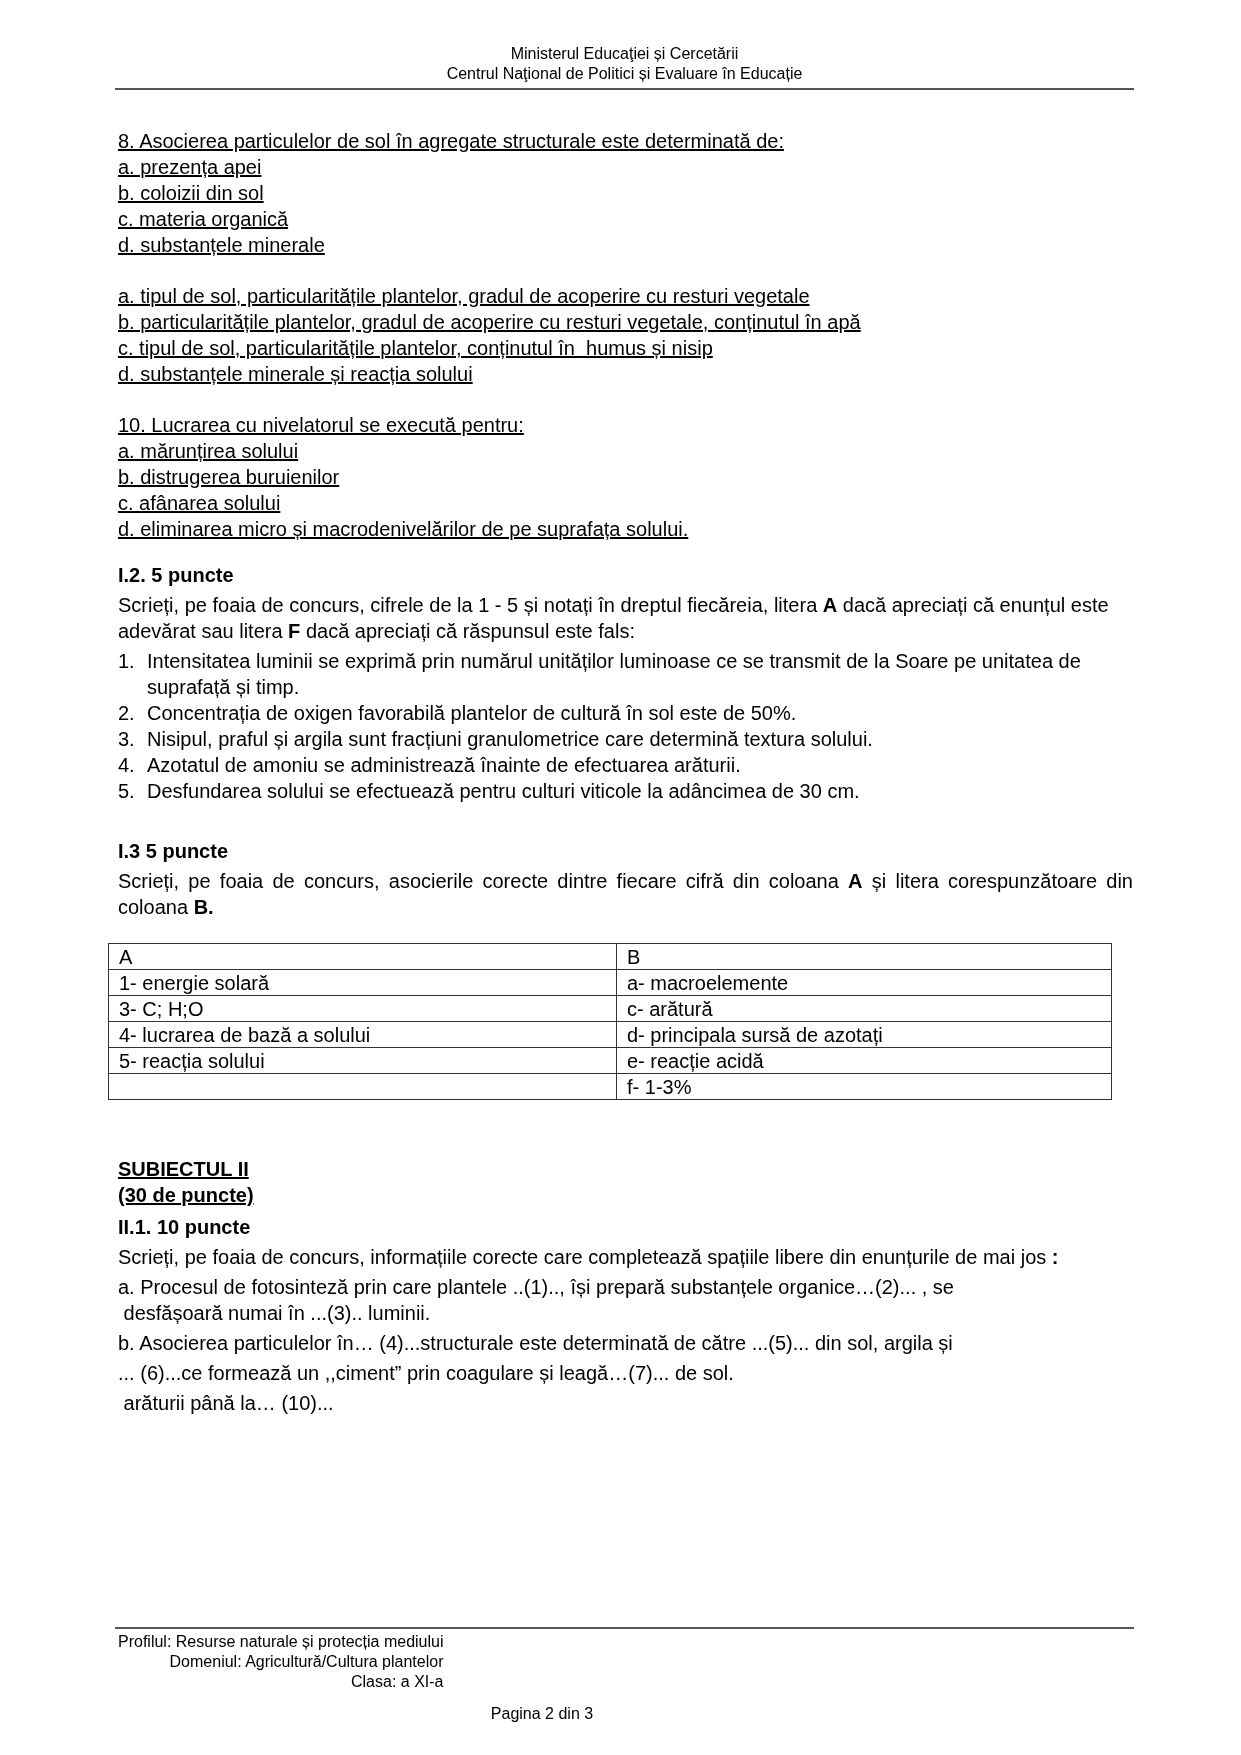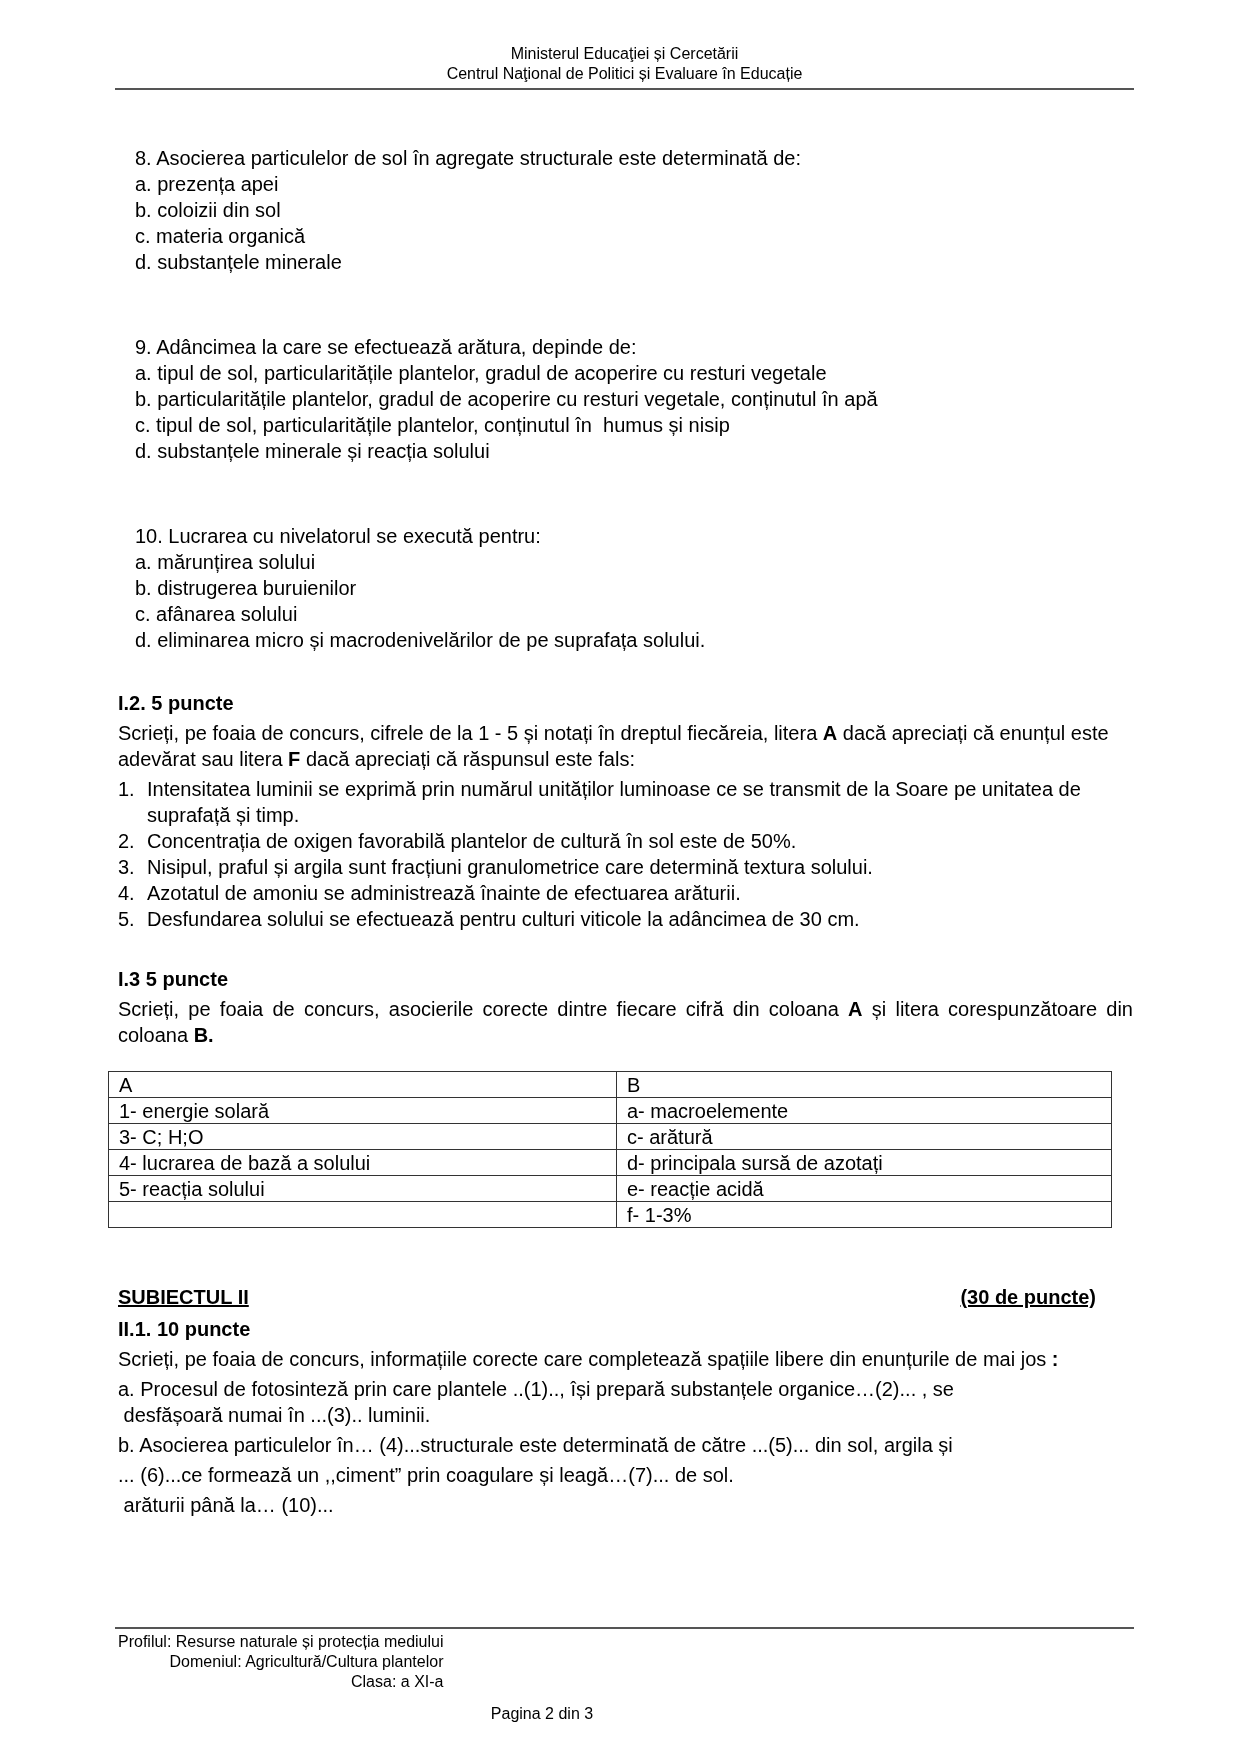--- a/index.html
+++ b/index.html
@@ -7,38 +7,38 @@
       font-family: "Liberation Sans", sans-serif; color: #000; }
     .page { position: absolute; left: 0; top: 0; width: 1241px; height: 1755px; }
 
     .header { position: absolute; left: 115px; top: 44px; width: 1019px; text-align: center;
       font-size: 16px; line-height: 20px; }
     .header-rule { position: absolute; left: 115px; top: 88px; width: 1019px; height: 0;
       border-top: 2px solid #555; }
 
     .content { position: absolute; left: 118px; top: 128px; width: 1015px;
       font-size: 20px; line-height: 26px; }
-    .q-block { margin: 17px; }
+    .q-block { margin: 0; text-decoration: underline; }
     .line { white-space: pre; }
     .gap { height: 25px; }
 
     .sec-title { font-weight: bold; margin-top: 0; }
     .justify-last { text-align: justify; text-align-last: left; }
 
     ol.tf { list-style: none; margin: 4px 0 0 0; padding: 0; }
     ol.tf li { position: relative; padding-left: 29px; }
     ol.tf li .num { position: absolute; left: 0; top: 0; }
 
     table.assoc { border-collapse: collapse; width: 1004px; margin-left: -10px;
       font-size: 20px; line-height: 24px; margin-top: 23px; }
     table.assoc td { border: 1px solid #333; padding: 1px 10px 0 10px; height: 24px; vertical-align: top; }
     table.assoc td.colA { width: 487px; }
 
-    .subj { font-weight: bold; text-decoration: underline; display: flex; justify-content: space-between;
-      width: 978px; margin-top: 56px; }
+    .subj { font-weight: bold; text-decoration: underline; display: flex; justify-content: flex-start;
+      width: 978px; margin-top: 56px; flex-direction: column; }
 
     .footer-rule { position: absolute; left: 115px; top: 1627px; width: 1019px; height: 0;
       border-top: 2px solid #555; }
     .footer { position: absolute; left: 118px; top: 1632px; font-size: 16px; line-height: 20px; text-align: right; }
     .page-num { position: absolute; left: 0; width: 1084px; top: 1705px; text-align: center; font-size: 16px; }
   </style>
 </head>
 <body>
 
 <div class="page">
@@ -54,21 +54,20 @@
     <div class="q-block">
       <div class="line">8. Asocierea particulelor de sol în agregate structurale este determinată de:</div>
       <div class="line">a. prezența apei</div>
       <div class="line">b. coloizii din sol</div>
       <div class="line">c. materia organică</div>
       <div class="line">d. substanțele minerale</div>
     </div>
     <div class="gap"></div>
 
     <div class="q-block">
-      <div class="line">9. Adâncimea la care se efectuează arătura, depinde de:</div>
       <div class="line">a. tipul de sol, particularitățile plantelor, gradul de acoperire cu resturi vegetale</div>
       <div class="line">b. particularitățile plantelor, gradul de acoperire cu resturi vegetale, conținutul în apă</div>
       <div class="line">c. tipul de sol, particularitățile plantelor, conținutul în  humus și nisip</div>
       <div class="line">d. substanțele minerale și reacția solului</div>
     </div>
     <div class="gap"></div>
 
     <div class="q-block">
       <div class="line">10. Lucrarea cu nivelatorul se execută pentru:</div>
       <div class="line">a. mărunțirea solului</div>

